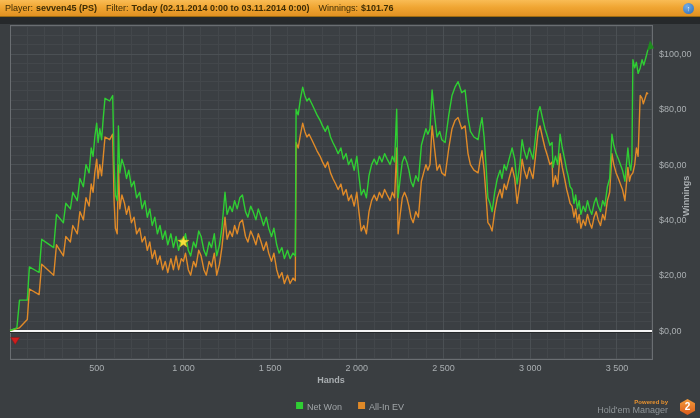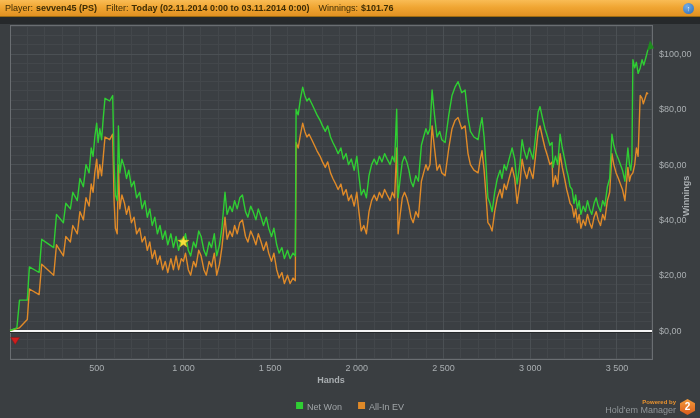--- a/index.html
+++ b/index.html
@@ -13,21 +13,21 @@
   .header .val{font-weight:bold;margin-right:9px;}
   .info{position:absolute;top:3px;right:6px;width:11px;height:11px;border-radius:50%;
         background:radial-gradient(circle at 35% 30%,#74ACE4,#2D6BB4);
         color:#fff;font-size:7px;line-height:11px;text-align:center;font-weight:bold;cursor:pointer;}
   .strip{position:absolute;top:17px;left:0;width:700px;height:7px;background:#26292B;}
   .chart{position:absolute;top:24px;left:0;width:700px;height:394px;background:#3A3E41;}
   svg text{font-family:"Liberation Sans",sans-serif;}
   .legend{position:absolute;top:378px;left:50%;transform:translateX(-50%);display:flex;gap:16px;}
   .legend .item{display:flex;align-items:flex-start;gap:4px;font-size:9px;color:#A0A5A8;cursor:pointer;}
   .legend .sw{width:7px;height:7px;display:inline-block;}
-  .powered{position:absolute;right:5px;bottom:3px;display:flex;align-items:center;gap:4px;}
+  .powered{position:absolute;right:5px;bottom:3px;display:flex;align-items:center;gap:12px;}
   .ptxt{text-align:right;}
   .pby{font-size:6px;color:#E8922F;font-weight:bold;}
   .brand{font-size:9px;color:#8F9598;}
   .badge{width:15px;height:16px;color:#fff;font-size:10px;font-weight:bold;text-align:center;line-height:16px;
          background:linear-gradient(#F49C3A,#D95A1C);
          clip-path:polygon(50% 0,100% 27%,100% 73%,50% 100%,0 73%,0 27%);}
 </style>
 </head>
 <body>
 

